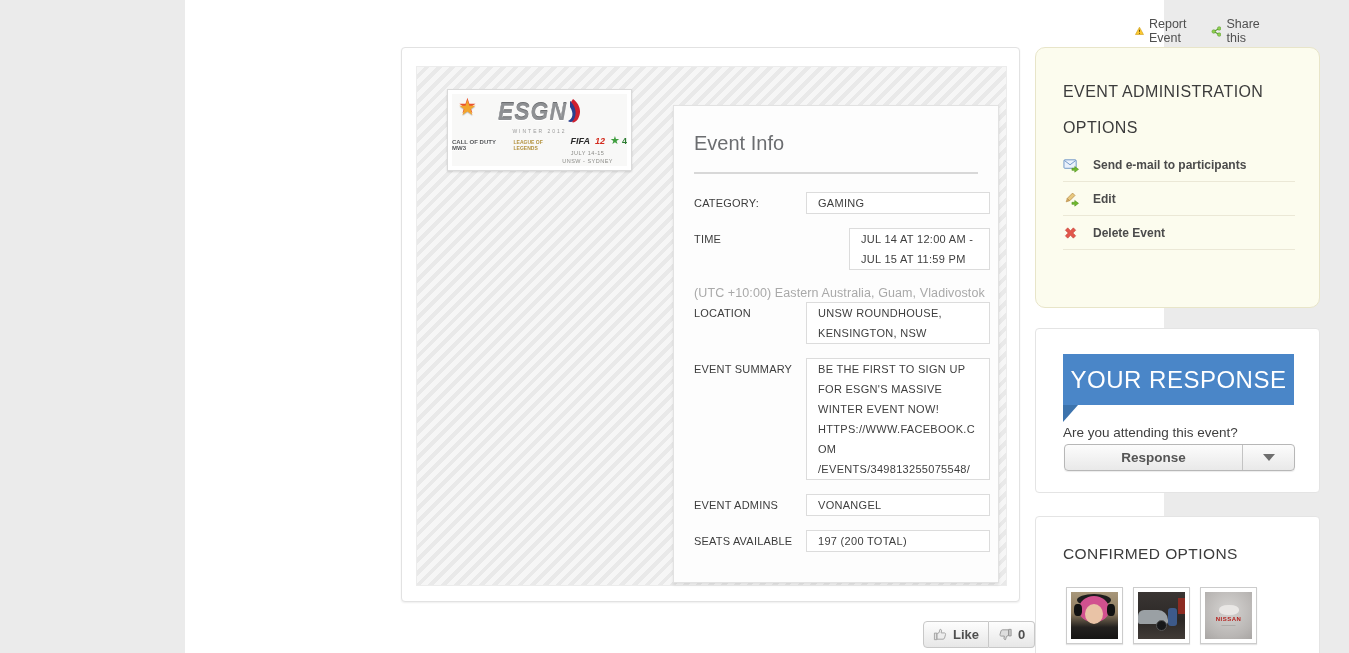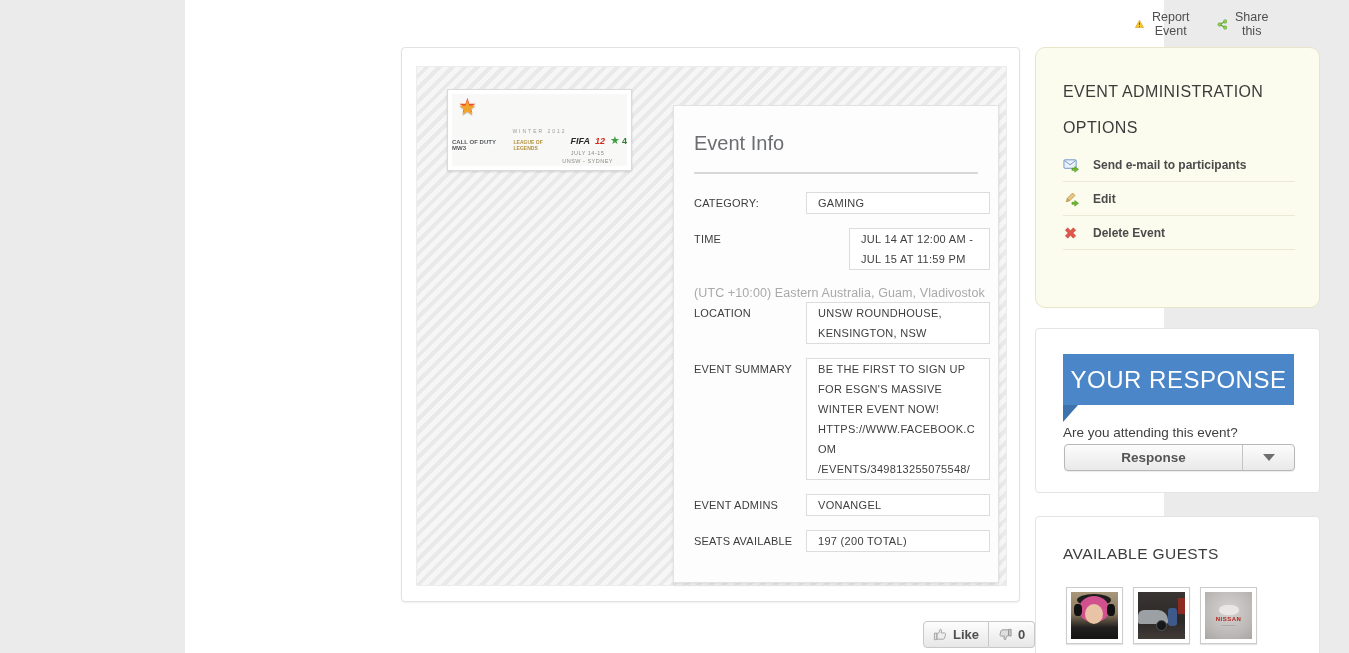--- a/index.html
+++ b/index.html
@@ -1,20 +1,20 @@
 <!DOCTYPE html>
 <html><head>
 <meta charset="utf-8">
 <style>
   html,body{margin:0;padding:0;background:#ebebeb;font-family:"Liberation Sans",sans-serif;}
   #canvas{position:relative;width:1349px;height:653px;overflow:hidden;background:#ebebeb;}
   #content{position:absolute;left:185px;top:0;width:979px;height:653px;background:#ffffff;}
 
   
-  .top-actions{position:absolute;left:950px;top:10px;display:flex;gap:24px;align-items:center;text-align:center;}
+  .top-actions{position:absolute;left:950px;top:17px;display:flex;gap:18px;align-items:center;}
   .top-link{display:flex;align-items:center;gap:5px;cursor:pointer;color:#4f4f4f;font-size:12.5px;}
   .top-link svg{display:block;}
 
   
   .main-card{position:absolute;left:216px;top:47px;width:617px;height:553px;background:#fff;
     border:1px solid #e2e2e2;border-radius:4px;box-shadow:0 1px 2px rgba(0,0,0,.07);}
   .striped{position:absolute;left:14px;top:18px;width:589px;height:518px;
     background:repeating-linear-gradient(135deg,#f6f6f6 0px,#f6f6f6 5px,#e9e9e9 5px,#e9e9e9 9px);
     border:1px solid #ececec;}
 
@@ -137,20 +137,26 @@
         <span>Share this</span>
       </div>
     </div>
 
     <div class="main-card">
       <div class="striped">
 
         <div class="banner">
           <div class="banner-inner">
             <div class="star-badge">★</div>
+            <div class="esgn-row">
+              <span class="esgn-word">ESGN</span><svg class="flame" width="16" height="26" viewBox="0 0 16 26">
+                <path d="M5 2 C12 6 14 12 12 18 C10 23 5 24 3 22 C8 20 9 14 5 8 Z" fill="#2b3f8f"></path>
+                <path d="M8 0 C15 5 17 13 13 20 C11 23 8 24 7 23 C12 18 12 9 6 3 Z" fill="#cf2030"></path>
+              </svg>
+            </div>
             <div class="winter-sub">WINTER 2012</div>
             <div class="games-row">
               <span class="g-cod">CALL OF DUTY MW3</span>
               <span class="g-lol">LEAGUE OF LEGENDS</span>
               <span class="g-fifa">FIFA</span>
               <span class="g-fifa-num">12</span>
               <span class="g-star">★</span>
               <span class="g-star-num">4</span>
             </div>
             <div class="banner-date">
@@ -262,21 +268,21 @@
       <div class="resp-question">Are you attending this event?</div>
       <div class="resp-dropdown">
         <div class="resp-dd-label">Response</div>
         <div class="resp-dd-arrowbox">
           <div class="dd-arrow"></div>
         </div>
       </div>
     </div>
 
     <div class="guests-box">
-      <div class="guests-title">AVAILABLE GUESTS</div>
+      <div class="guests-title">CONFIRMED OPTIONS</div>
       <div class="guest-row">
         <div class="guest-tile">
           <div class="guest-img av1">
             <div class="band"></div>
               <div class="hair"></div>
               <div class="face"></div>
               <div class="cup"></div>
               <div class="cup2"></div>
           </div>
         </div>

